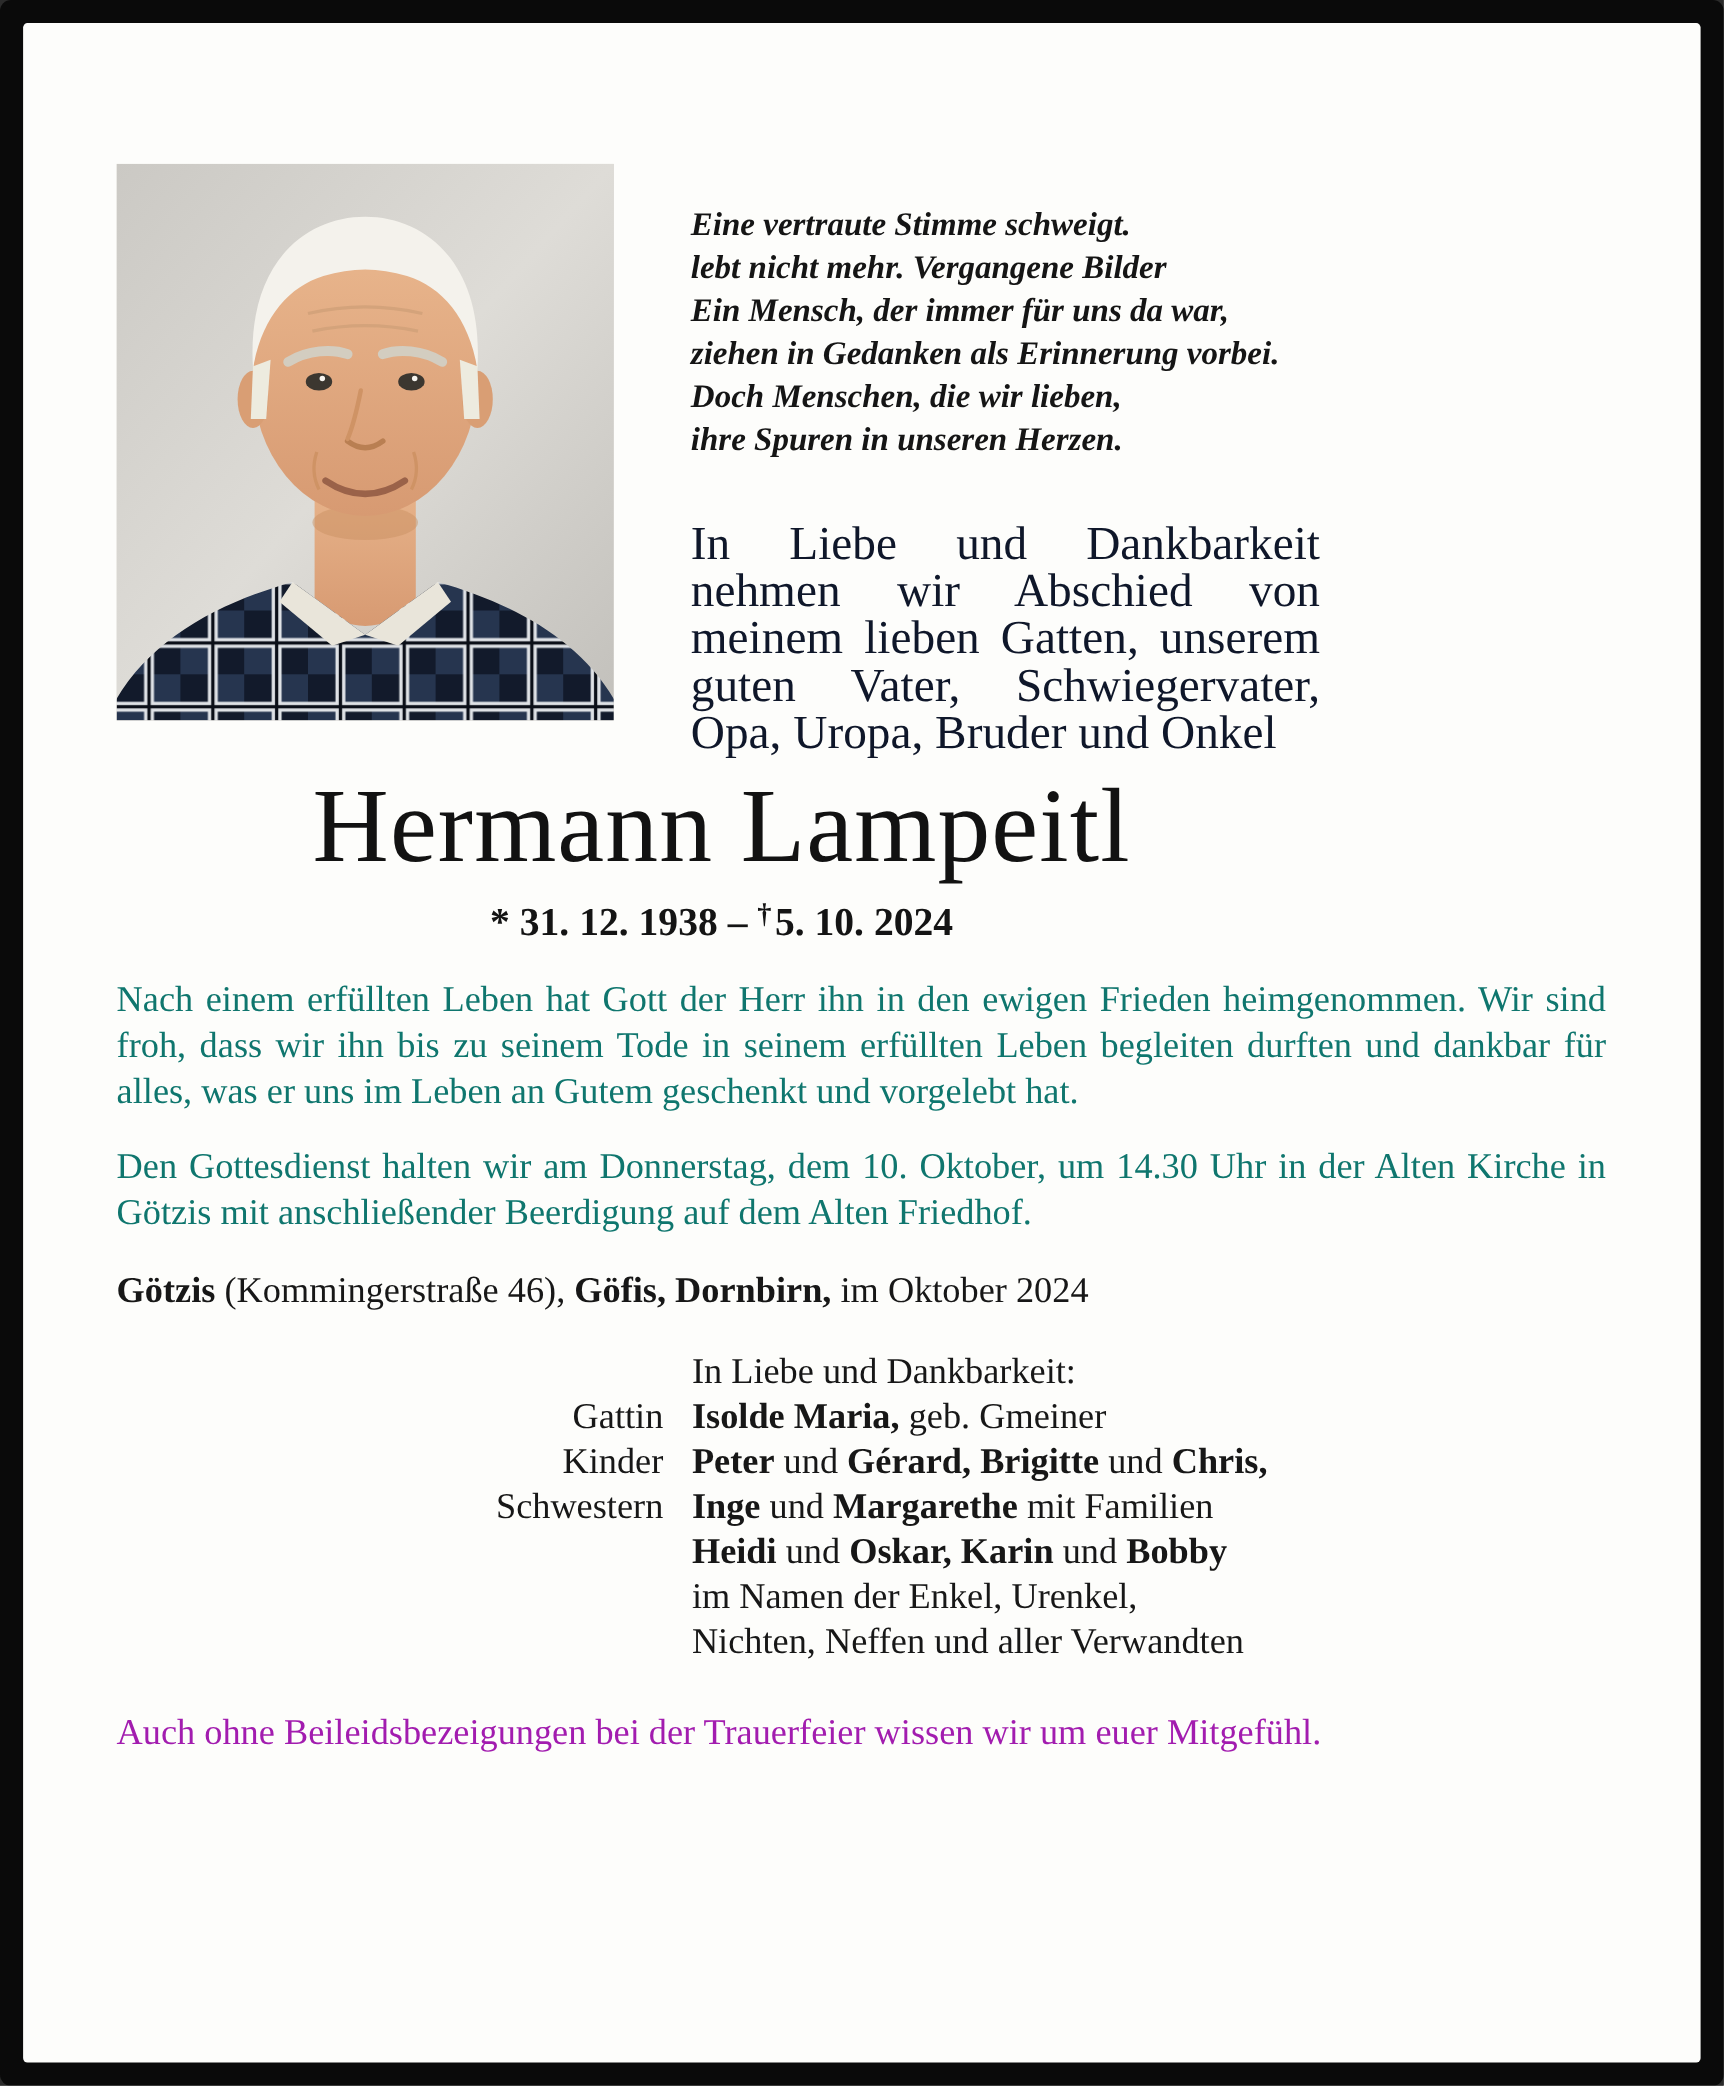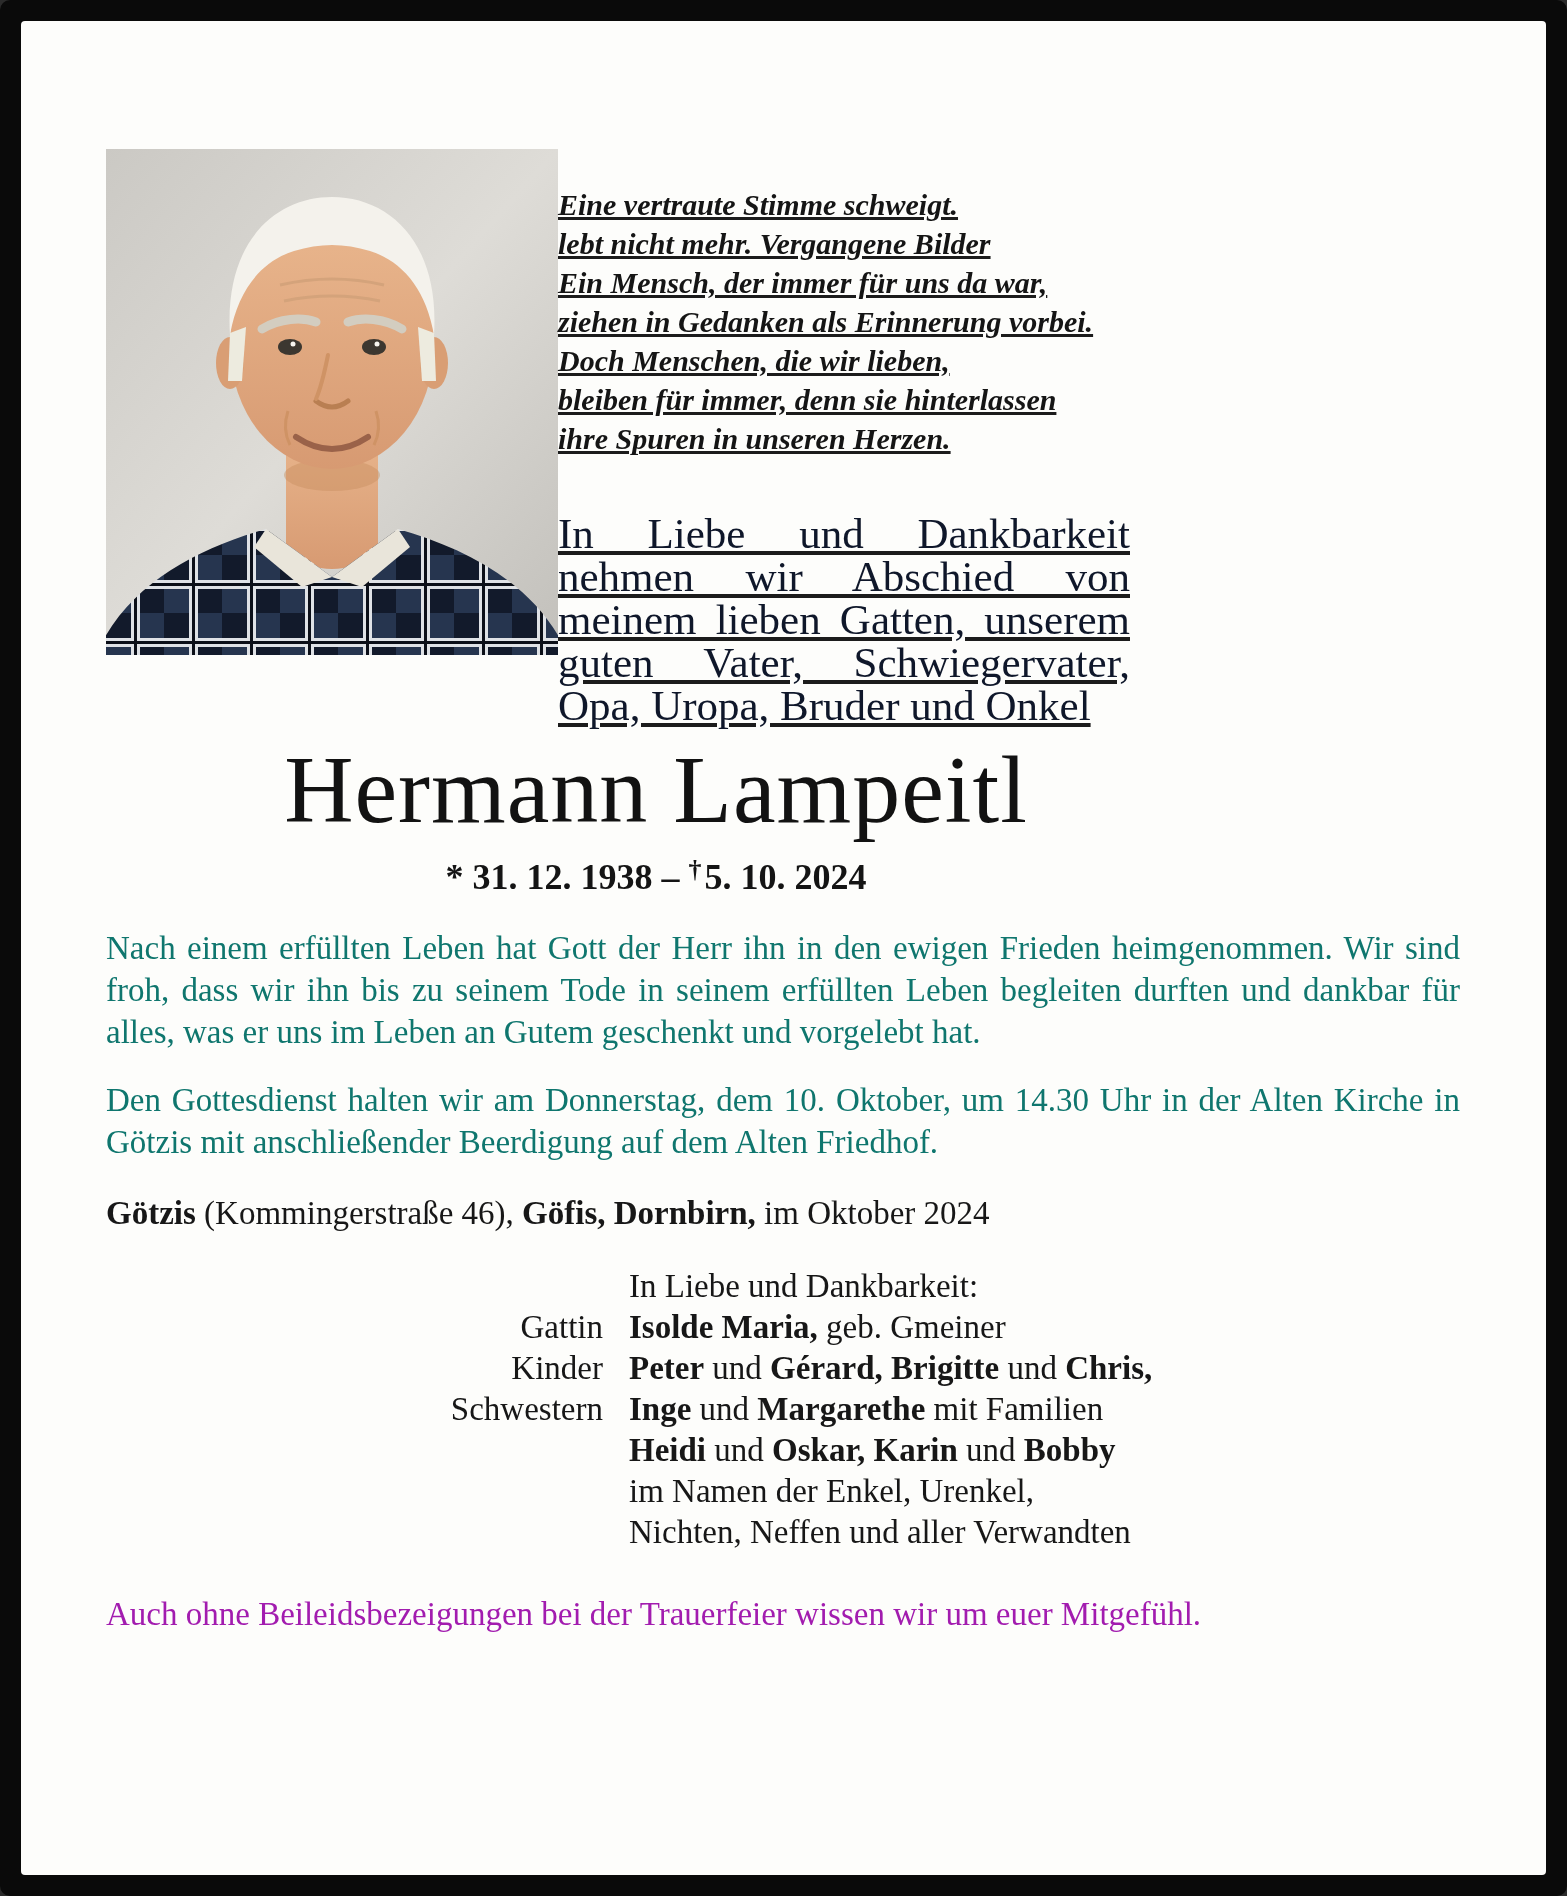--- a/index.html
+++ b/index.html
@@ -22,21 +22,21 @@
   }
   .content { padding: 128px 86px 0 85px; }
 
   
   .hero { display: flex; align-items: flex-start; }
   .photo {
     width: 452px; height: 506px; flex: none;
     overflow: hidden; background: #d6d4cf;
   }
   .photo svg { display: block; width: 100%; height: 100%; }
-  .hero-right { width: 572px; padding-top: 36px; text-decoration: underline; }
+  .hero-right { margin-left: 70px; width: 572px; padding-top: 36px; }
 
   .poem-line {
     font-style: italic;
     font-weight: bold;
     font-size: 30px;
     line-height: 39px;
     white-space: nowrap;
     color: #151515;
   }
   .intro-text {
@@ -155,21 +155,20 @@
           </svg>
         </div>
 
         <div class="hero-right">
           <div class="poem">
             <div class="poem-line">Eine vertraute Stimme schweigt.</div>
             <div class="poem-line">lebt nicht mehr. Vergangene Bilder</div>
             <div class="poem-line">Ein Mensch, der immer für uns da war,</div>
             <div class="poem-line">ziehen in Gedanken als Erinnerung vorbei.</div>
             <div class="poem-line">Doch Menschen, die wir lieben,</div>
-            <div class="poem-line">bleiben für immer, denn sie hinterlassen</div>
             <div class="poem-line">ihre Spuren in unseren Herzen.</div>
           </div>
           <div class="intro-text">In Liebe und Dankbarkeit nehmen wir Abschied von meinem lieben Gatten, unserem guten Vater, Schwiegervater, Opa, Uropa, Bruder und Onkel</div>
         </div>
       </div>
 
       <div class="center-col">
         <div class="name">Hermann Lampeitl</div>
         <div class="dates"><span>* 31. 12. 1938 – </span><span class="dagger">†</span><span>5. 10. 2024</span></div>
       </div>

